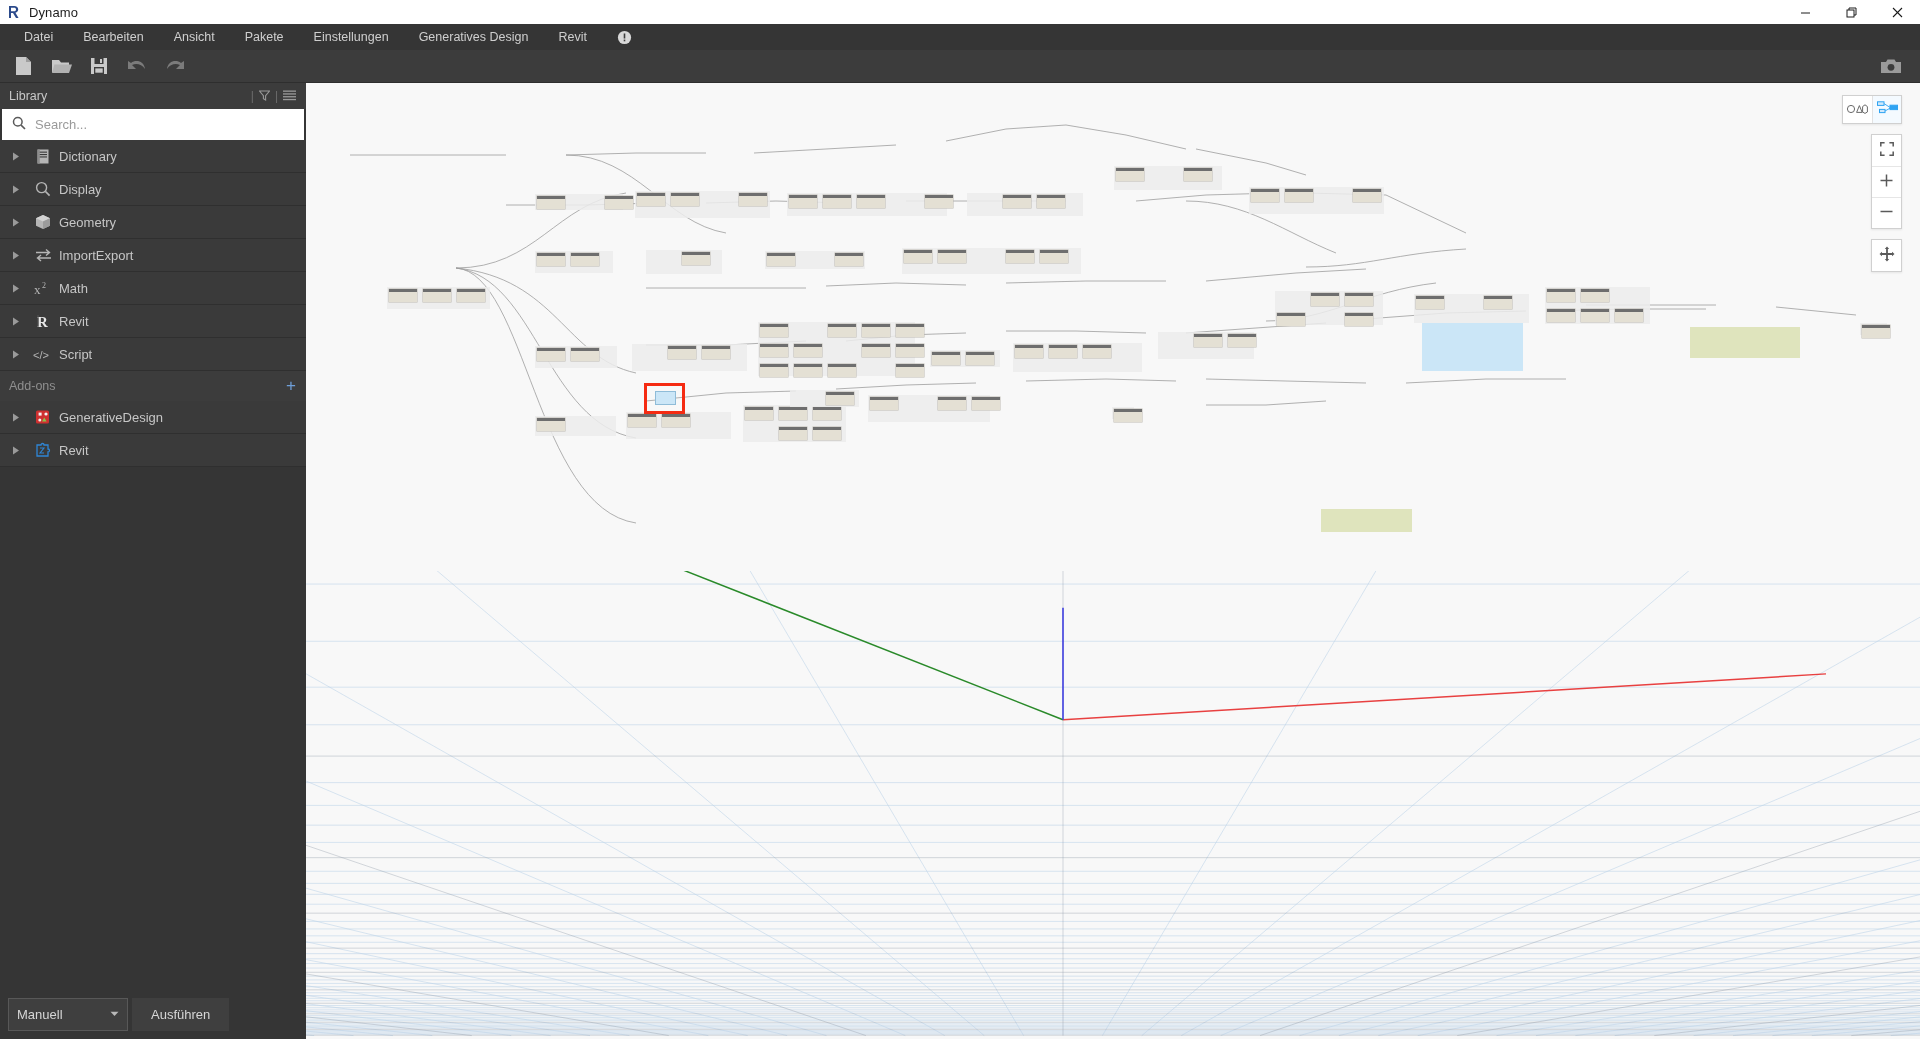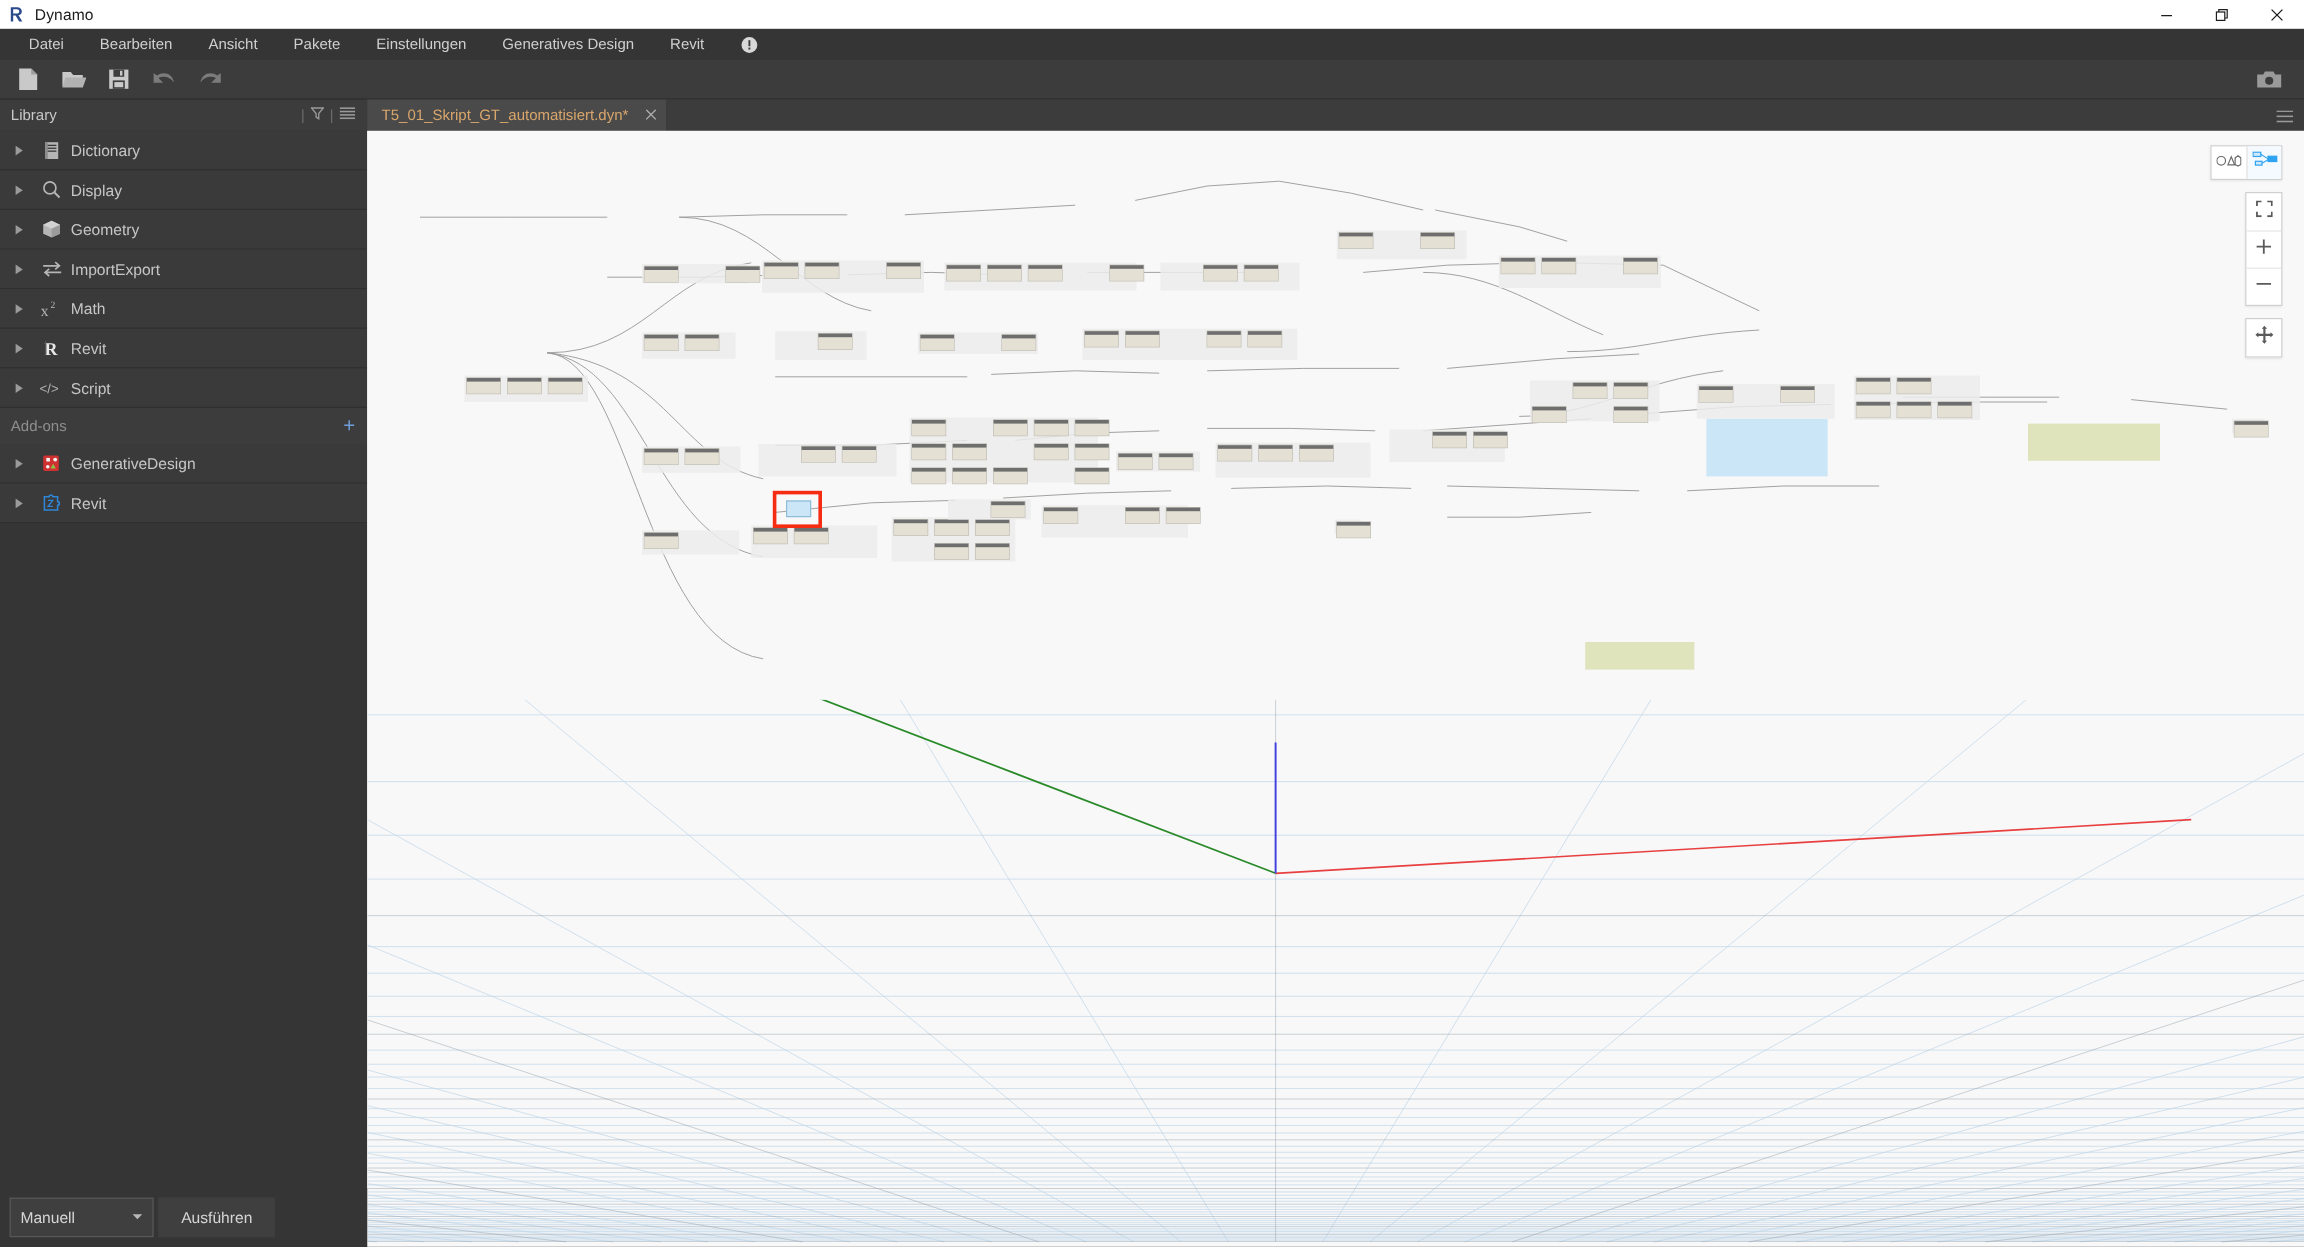--- a/index.html
+++ b/index.html
@@ -252,20 +252,29 @@
             <svg width="13" height="11" viewBox="0 0 13 11">
               <rect y="0.5" width="13" height="1.3" fill="#9a9a9a"></rect>
               <rect y="3.3" width="13" height="1.3" fill="#9a9a9a"></rect>
               <rect y="6.1" width="13" height="1.3" fill="#9a9a9a"></rect>
               <rect y="8.9" width="13" height="1.3" fill="#9a9a9a"></rect>
             </svg>
           </span>
         </span>
       </div>
 
+      <div class="searchbar">
+        <span>
+          <svg width="14" height="14" viewBox="0 0 14 14">
+            <circle cx="5.8" cy="5.8" r="4.3" fill="none" stroke="#5a5a5a" stroke-width="1.5"></circle>
+            <line x1="9.1" y1="9.1" x2="13" y2="13" stroke="#5a5a5a" stroke-width="1.6"></line>
+          </svg>
+        </span>
+        <input type="text" placeholder="Search..." style="">
+      </div>
 
       <div class="lib-list">
 
         <div class="lib-item">
           <span class="caret">
             <svg width="8" height="9" viewBox="0 0 8 9">
                 <path d="M1 0.5 L7 4.5 L1 8.5 Z" fill="#9a9a9a"></path>
               </svg>
           </span>
           <span class="ico">
@@ -411,38 +420,20 @@
           </span>
           <span class="lbl">Revit</span>
         </div>
       </div>
 
       <div class="sidebar-fill"></div>
     </div>
 
     <div class="main">
 
-      <div class="tabbar">
-        <div class="tab">
-          <span class="tab-label">T5_01_Skript_GT_automatisiert.dyn*</span>
-          <span class="tab-close">
-            <svg width="9" height="9" viewBox="0 0 9 9">
-              <line x1="0.5" y1="0.5" x2="8.5" y2="8.5" stroke="#b0b0b0" stroke-width="1.1"></line>
-              <line x1="8.5" y1="0.5" x2="0.5" y2="8.5" stroke="#b0b0b0" stroke-width="1.1"></line>
-            </svg>
-          </span>
-        </div>
-        <span class="hamburger">
-          <svg width="14" height="11" viewBox="0 0 14 11">
-            <rect y="0" width="14" height="1.3" fill="#9a9a9a"></rect>
-            <rect y="4.3" width="14" height="1.3" fill="#9a9a9a"></rect>
-            <rect y="8.6" width="14" height="1.3" fill="#9a9a9a"></rect>
-          </svg>
-        </span>
-      </div>
 
       <div class="canvas-wrap">
 
         <div class="graph">
           <svg width="1614" height="520" viewBox="0 0 1614 520">
 
             <g fill="none" stroke="#9d9d9d" stroke-width="0.8">
               <path d="M44 72 L120 72 L200 72"></path>
               <path d="M260 72 L330 70 L400 70"></path>
               <path d="M448 70 L520 66 L590 62"></path>

